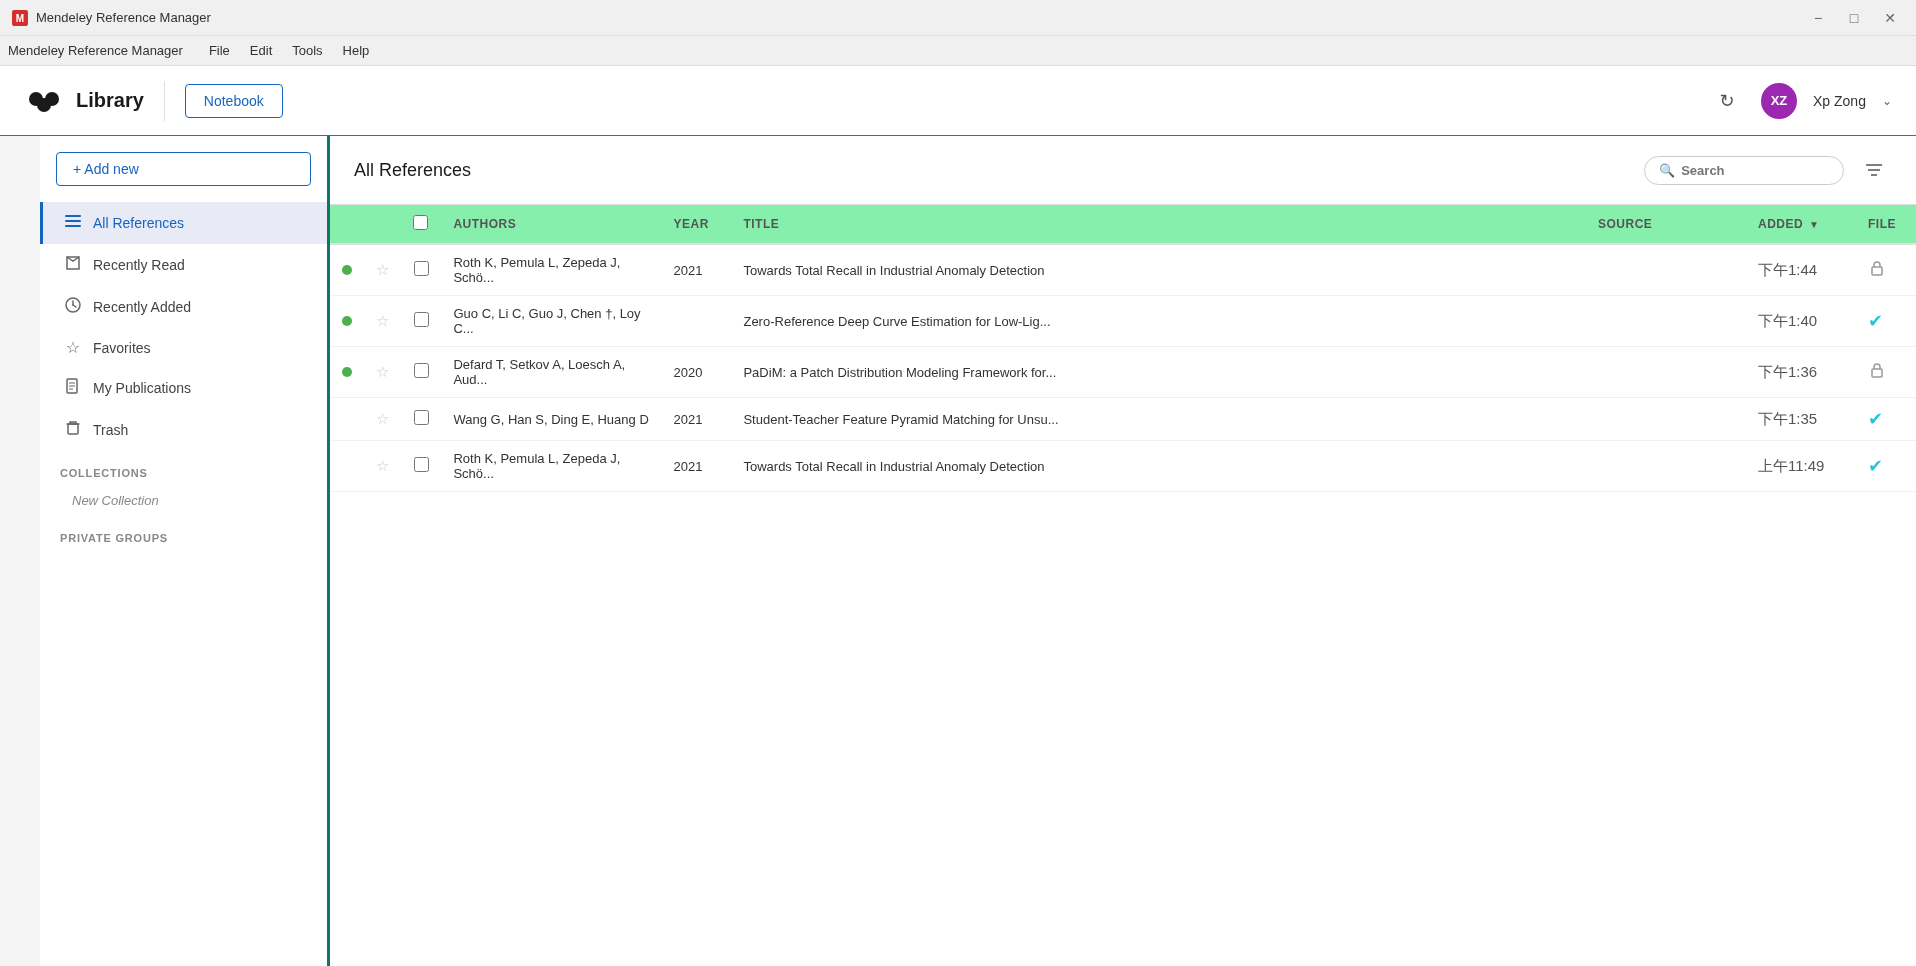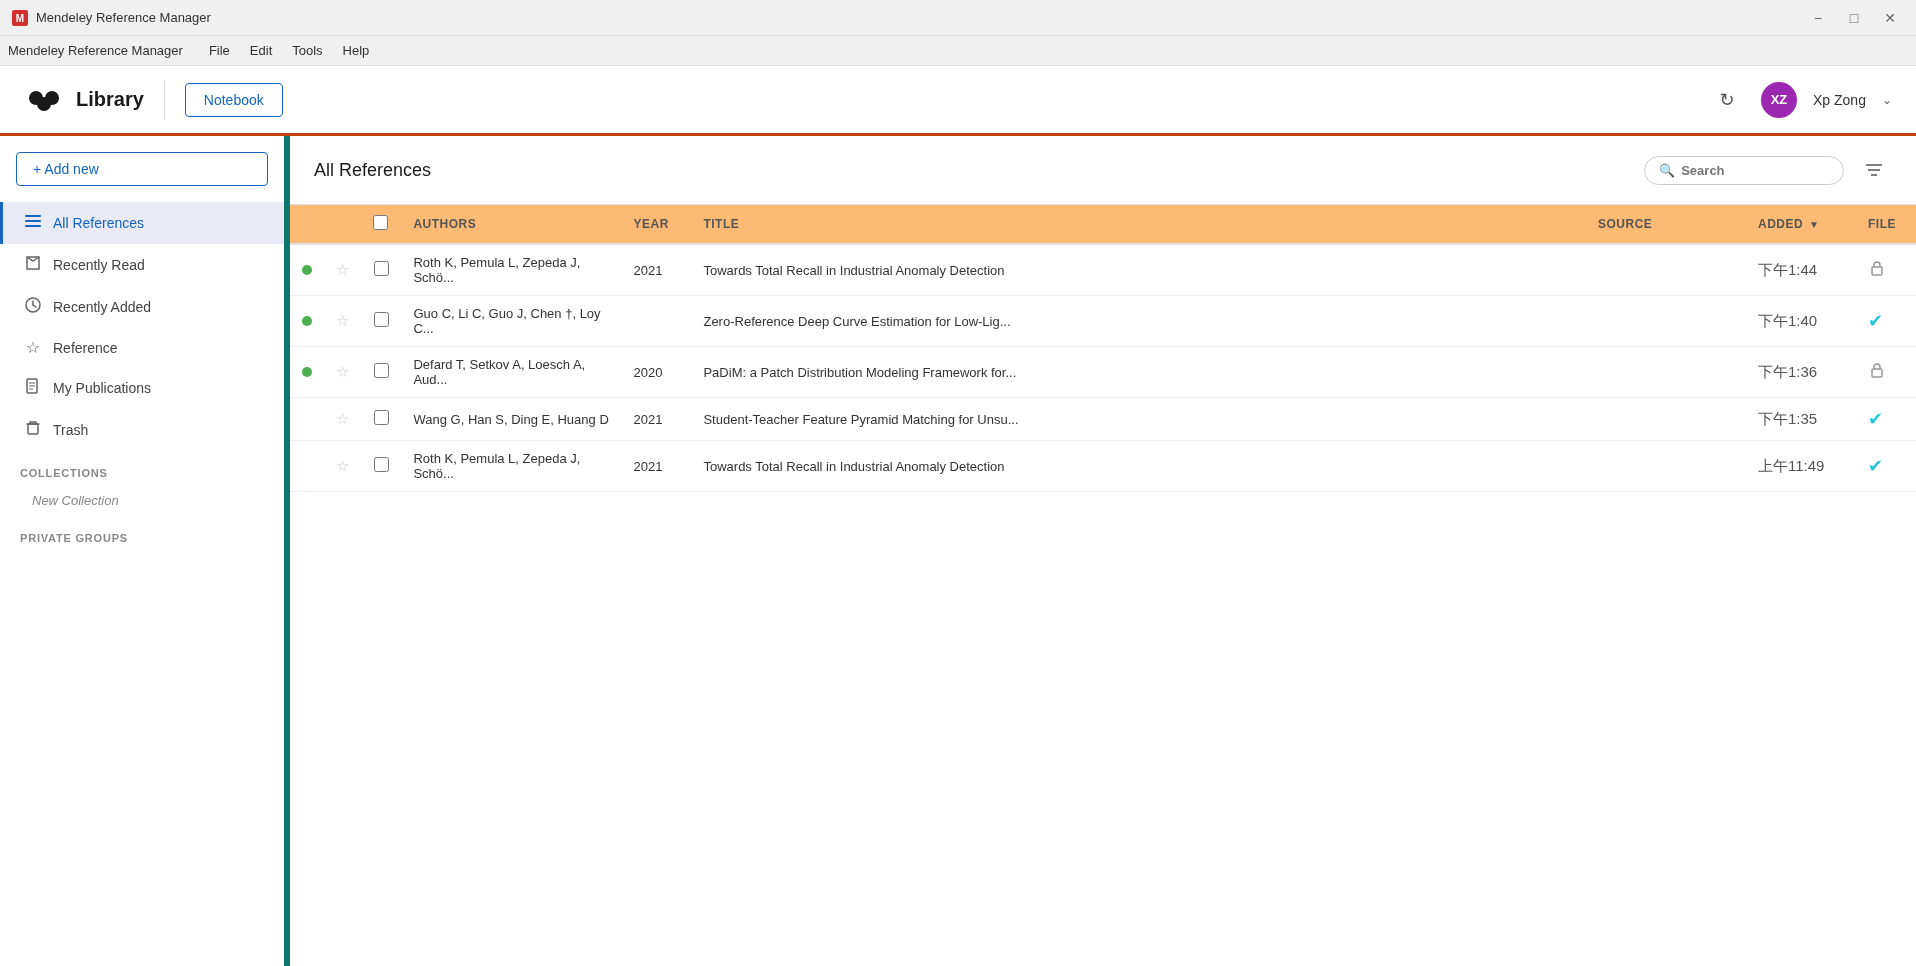--- a/index.html
+++ b/index.html
@@ -42,21 +42,21 @@
       border-radius: 3px;
     }
 
     
     .toolbar {
       height: 70px;
       background: white;
       display: flex;
       align-items: center;
       padding: 0 24px;
-      border-bottom: 3px solid #c2410c;
+      border-bottom: 1px solid #c2410c;
     }
     .toolbar-logo { display: flex; align-items: center; gap: 12px; }
     .logo-icon { width: 40px; height: 40px; }
     .toolbar-app-title { font-size: 20px; font-weight: 600; color: #1a1a1a; }
     .toolbar-divider { width: 1px; height: 40px; background: #e0e0e0; margin: 0 20px; }
     .notebook-btn {
       padding: 8px 18px;
       border: 1.5px solid #1565c0;
       border-radius: 4px;
       background: white;
@@ -83,25 +83,26 @@
     .user-name { font-size: 14px; color: #333; }
     .chevron-down { font-size: 12px; color: #666; }
 
     
     .main-layout { display: flex; height: calc(966px - 36px - 30px - 70px); }
 
     
     .sidebar {
       width: 290px;
       background: white;
-      border-right: 6px solid #0f766e;
+      border-right: 3px solid #0f766e;
       display: flex;
       flex-direction: column;
       padding: 16px 0;
       overflow-y: auto;
+      margin-left: 40px;
     }
     .add-new-btn {
       margin: 0 16px 16px;
       padding: 8px 16px;
       border: 1.5px solid #1565c0;
       border-radius: 4px;
       background: white;
       color: #1565c0;
       font-size: 14px;
       cursor: pointer;
@@ -177,21 +178,21 @@
       border: none; background: none;
       cursor: pointer; color: #555;
       font-size: 18px; margin-left: 12px;
       display: flex; align-items: center; justify-content: center;
     }
 
     
     .table-container { flex: 1; overflow-y: auto; background: white; }
     .table { width: 100%; border-collapse: collapse; }
     .table-header {
-      background: #fdba74;
+      background: #86efac;
       border-bottom: 2px solid #e0e0e0;
       position: sticky;
       top: 0;
       z-index: 10;
     }
     .table-header th {
       padding: 10px 12px;
       text-align: left;
       font-size: 12px;
       font-weight: 700;
@@ -319,21 +320,21 @@
             <circle cx="9" cy="9" r="7" stroke="#666" stroke-width="1.5" fill="none"></circle>
             <line x1="9" y1="5" x2="9" y2="9" stroke="#666" stroke-width="1.5" stroke-linecap="round"></line>
             <line x1="9" y1="9" x2="12" y2="11" stroke="#666" stroke-width="1.5" stroke-linecap="round"></line>
           </svg>
         </span>
         <span>Recently Added</span>
       </div>
 
       <div class="sidebar-item">
         <span class="sidebar-item-icon">☆</span>
-        <span>Reference</span>
+        <span>Favorites</span>
       </div>
 
       <div class="sidebar-item">
         <span class="sidebar-item-icon">
           <svg width="18" height="18" viewBox="0 0 18 18" fill="none">
             <rect x="3" y="2" width="10" height="14" rx="1" stroke="#666" stroke-width="1.5" fill="none"></rect>
             <line x1="5" y1="6" x2="11" y2="6" stroke="#666" stroke-width="1"></line>
             <line x1="5" y1="9" x2="11" y2="9" stroke="#666" stroke-width="1"></line>
             <line x1="5" y1="12" x2="9" y2="12" stroke="#666" stroke-width="1"></line>
           </svg>

